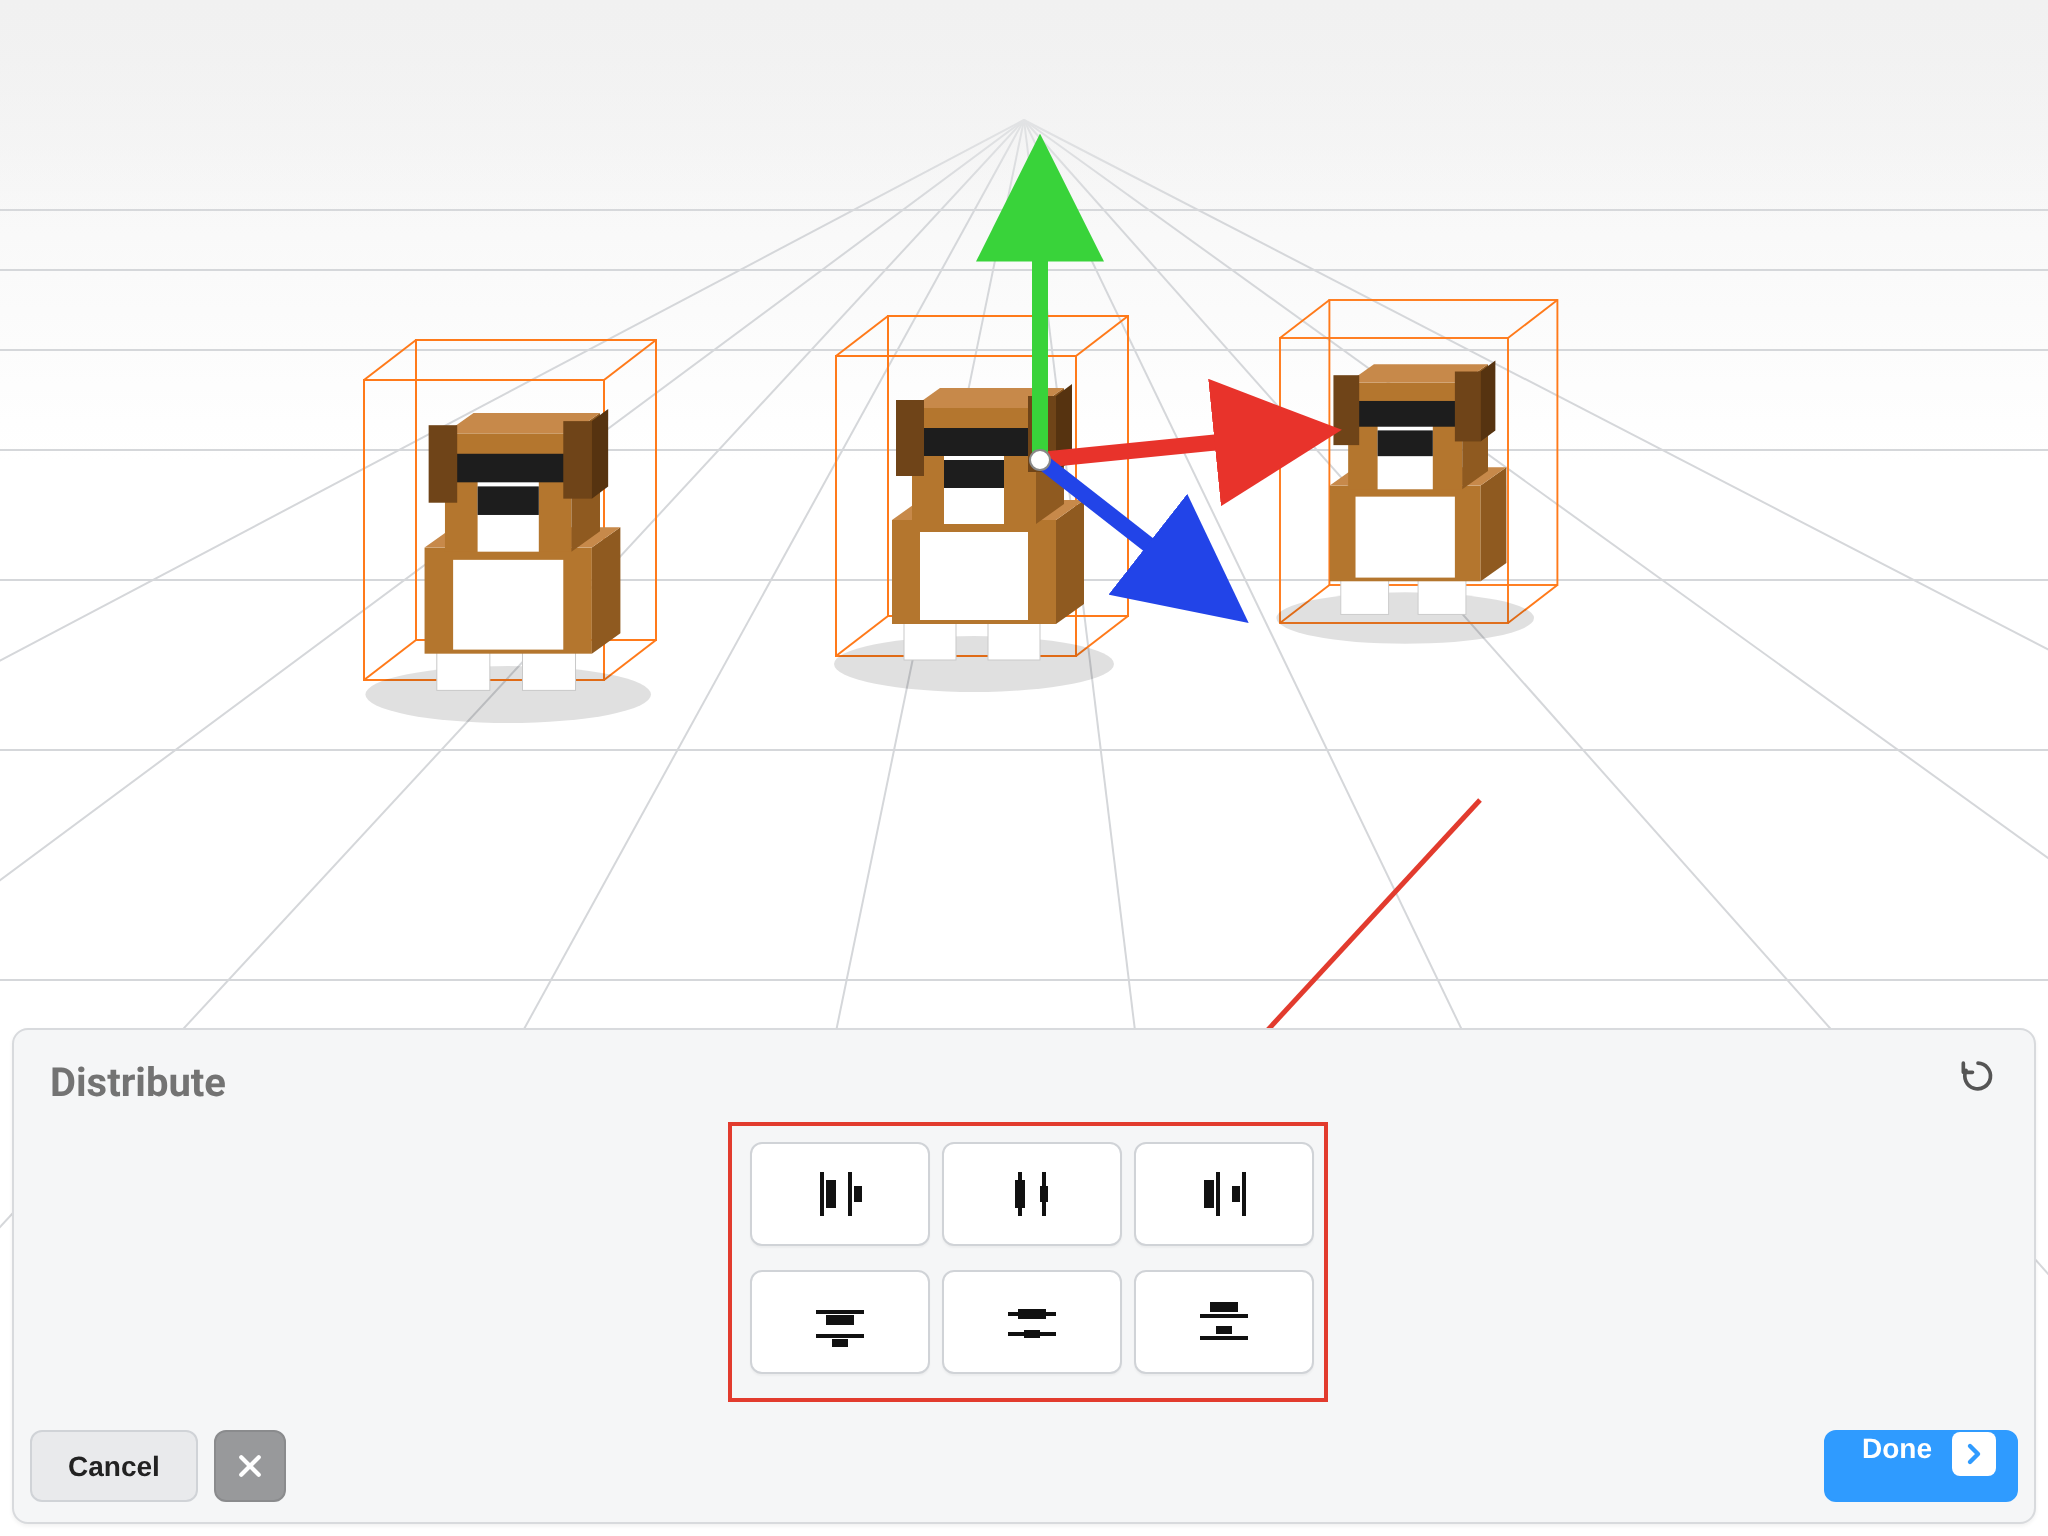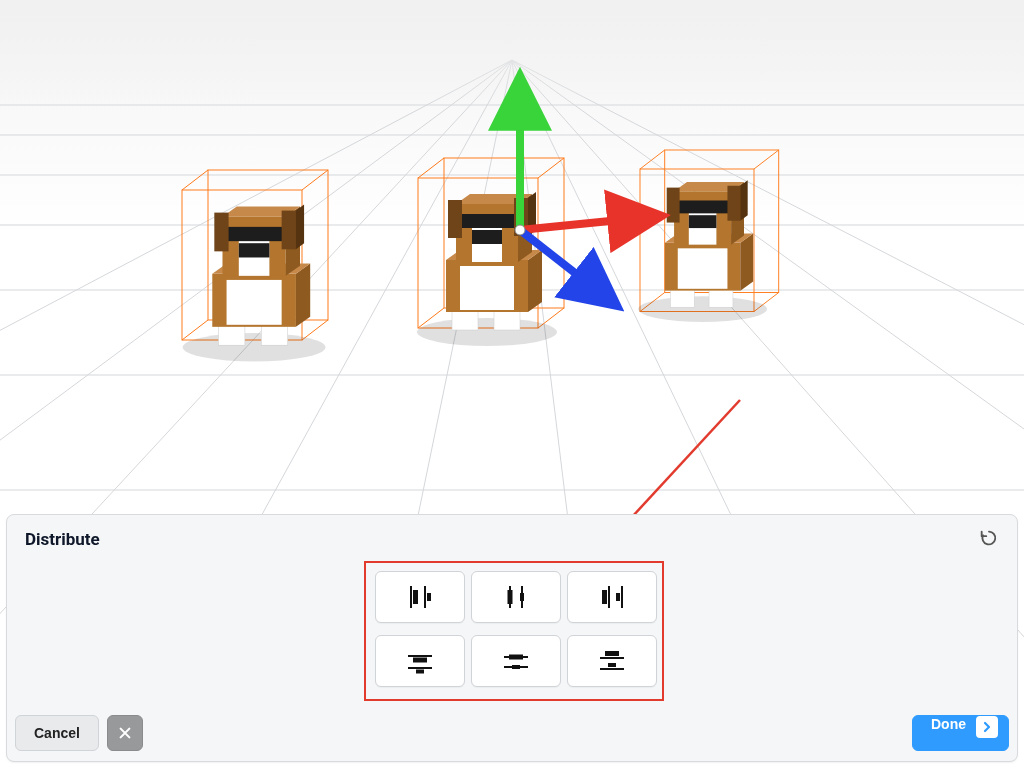--- a/index.html
+++ b/index.html
@@ -15,21 +15,21 @@
   .panel {
     position: absolute;
     left: 6px; right: 6px; bottom: 6px;
     height: 248px;
     background: #f5f6f7;
     border: 1px solid #d8dadd;
     border-radius: 8px;
     box-shadow: 0 1px 2px rgba(0,0,0,0.06);
     padding: 14px 18px 14px 18px;
   }
-  .panel-title { font-size: 17px; font-weight: 700; color: #0f172a; }
+  .panel-title { font-size: 20px; font-weight: 700; color: #737373; }
   .undo-btn {
     position: absolute; top: 10px; right: 14px;
     width: 28px; height: 28px; border: none; background: transparent;
     color: #555; cursor: pointer;
   }
   .undo-btn svg { width: 22px; height: 22px; }
 
   .highlight-box {
     position: absolute;
     left: 357px; top: 46px;

